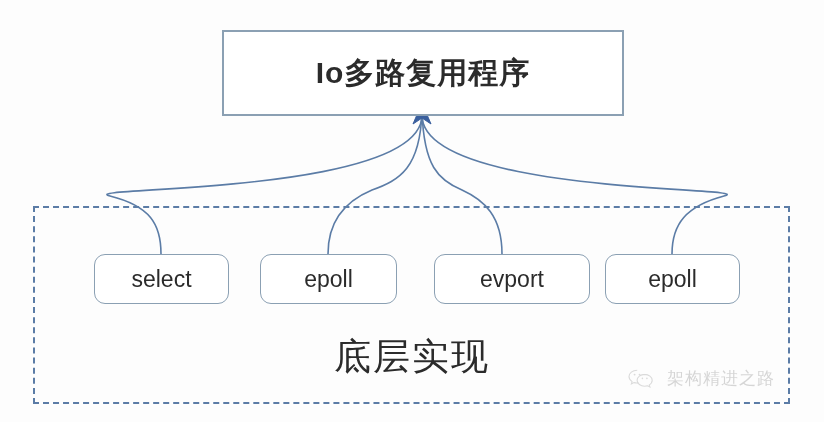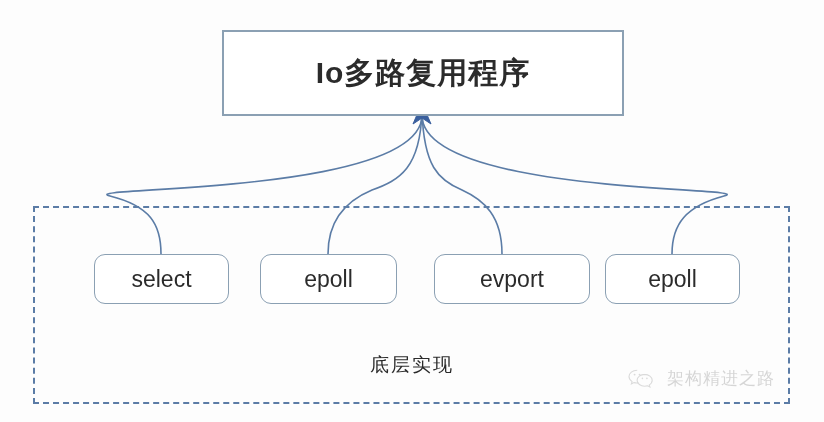--- a/index.html
+++ b/index.html
@@ -57,23 +57,23 @@
     width: 757px;
     height: 198px;
     box-sizing: border-box;
     border: 2px dashed #5b7ca6;
     background: transparent;
   }
   .group-label {
     position: absolute;
     left: 0;
     right: 0;
-    top: 352px;
+    top: 332px;
     text-align: center;
-    font-size: 19px;
+    font-size: 37px;
     color: #2b2b2b;
     letter-spacing: 2px;
   }
 
   
   .leaf {
     position: absolute;
     top: 254px;
     height: 50px;
     box-sizing: border-box;

